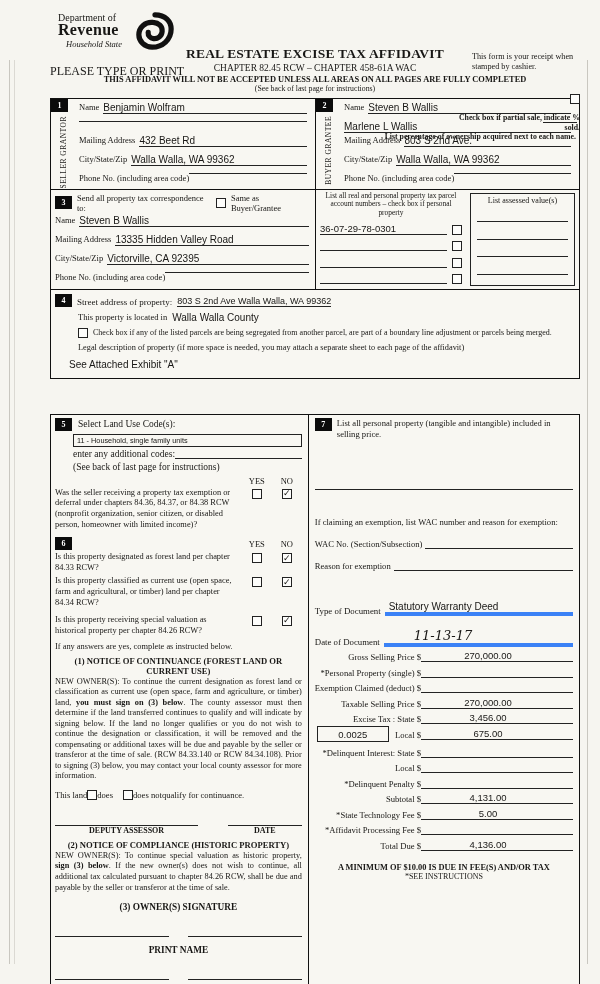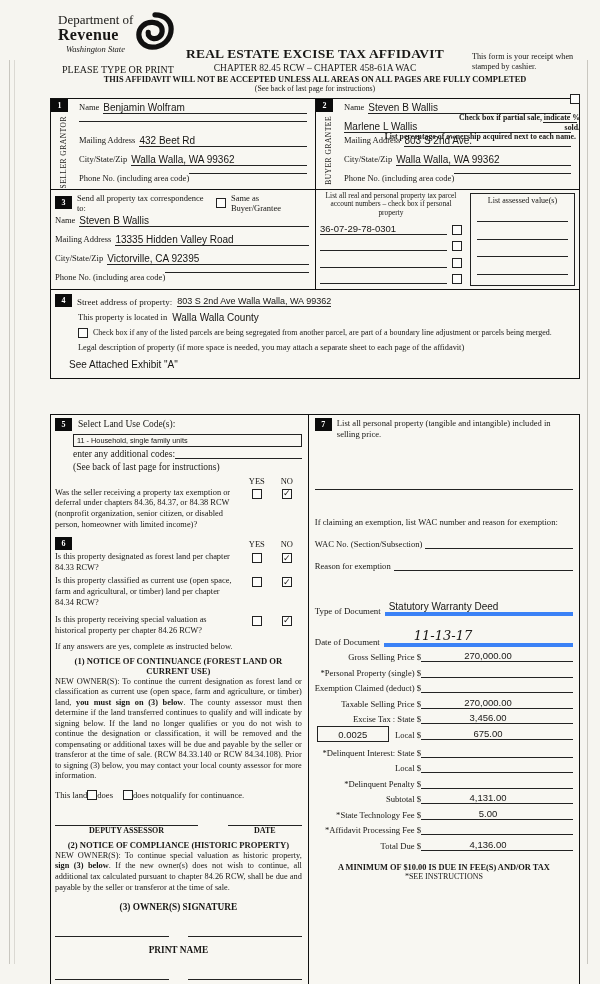--- a/index.html
+++ b/index.html
@@ -12,27 +12,27 @@
     overflow:hidden;
   }
   .scanline { position:absolute; top:60px; bottom:20px; width:1px; background:#c9c7c0; }
   .scanline.l1 { left:9px; } .scanline.l2 { left:14px; opacity:.6; } .scanline.r1 { right:12px; }
 
   .page { position:absolute; left:50px; top:6px; width:530px; }
 
   
   .hdr { position:relative; height:92px; }
   .logo { position:absolute; left:8px; top:6px; }
-  .logo .l1 { font-size:13px; }
+  .logo .l1 { font-size:10px; }
   .logo .l2 { font-size:16px; font-weight:bold; letter-spacing:.3px; margin-top:-2px; }
   .logo .l3 { font-size:8.5px; font-style:italic; margin-left:8px; }
   .logo-swirl { position:absolute; left:78px; top:0px; }
   .title { text-align:center; font-size:13.5px; font-weight:bold; padding-top:40px; letter-spacing:.2px; }
   .subrow { position:relative; font-size:9.5px; text-align:center; margin-top:1px; }
-  .typeprint { position:absolute; left:12px; top:1px; font-size:10px;text-align:center; }
+  .typeprint { position:absolute; left:0; top:1px; font-size:12px;text-align:center; }
   .receipt { position:absolute; right:0; top:-11px; font-size:8.2px; text-align:left; line-height:1.25; width:108px; }
   .warn { text-align:center; font-size:8.4px; font-weight:bold; margin-top:2px; }
   .seeback { text-align:center; font-size:7.8px; }
   .partialrow { display:flex; align-items:flex-end; font-size:7.8px; font-weight:bold; margin-top:1px; padding-left:90px;flex-direction:column; }
   .partialrow .ps-ul { display:inline-block; width:34px; border-bottom:1px solid #222; margin:0 3px; }
   .partialrow .own { margin-left:auto; padding-right:4px; }
 
   
   .badge { width:17px; height:13px; background:#0b0b0b; color:#fff; font-size:8px; font-weight:bold;
            display:inline-flex; align-items:center; justify-content:center; flex:none; }
@@ -131,21 +131,21 @@
 <div class="scanline l1"></div>
 <div class="scanline l2"></div>
 <div class="scanline r1"></div>
 
 <div class="page">
 
   <div class="hdr">
     <div class="logo">
       <div class="l1">Department of</div>
       <div class="l2">Revenue</div>
-      <div class="l3">Washington State</div>
+      <div class="l3">Household State</div>
       <div class="logo-swirl">
         <svg width="38" height="38" viewBox="0 0 40 40">
           <path d="M20 3 C31 3 37 10 37 18 C37 29 28 37 17 37 C9 37 3 31 3 24 C3 16 10 10 18 11 C24 11.5 28 15 27.5 20.5 C27 25.5 23 28.5 18.5 28 C15 27.6 12.5 25 12.8 21.5" stroke="#111" stroke-width="5.5" fill="none" stroke-linecap="round"></path>
         </svg>
       </div>
     </div>
     <div class="title">REAL ESTATE EXCISE TAX AFFIDAVIT</div>
     <div class="subrow">
       <span class="typeprint">PLEASE TYPE OR PRINT</span>
       <span>CHAPTER 82.45 RCW – CHAPTER 458-61A WAC</span>

